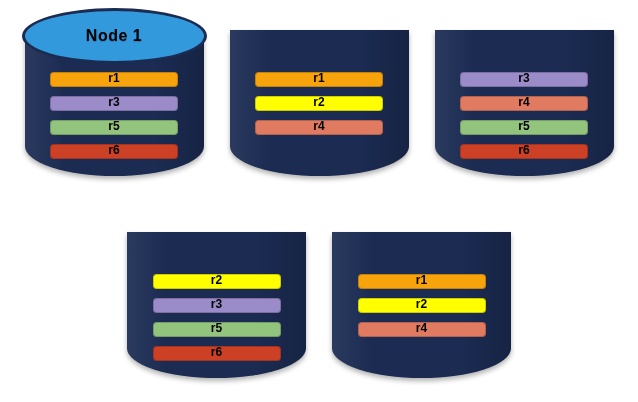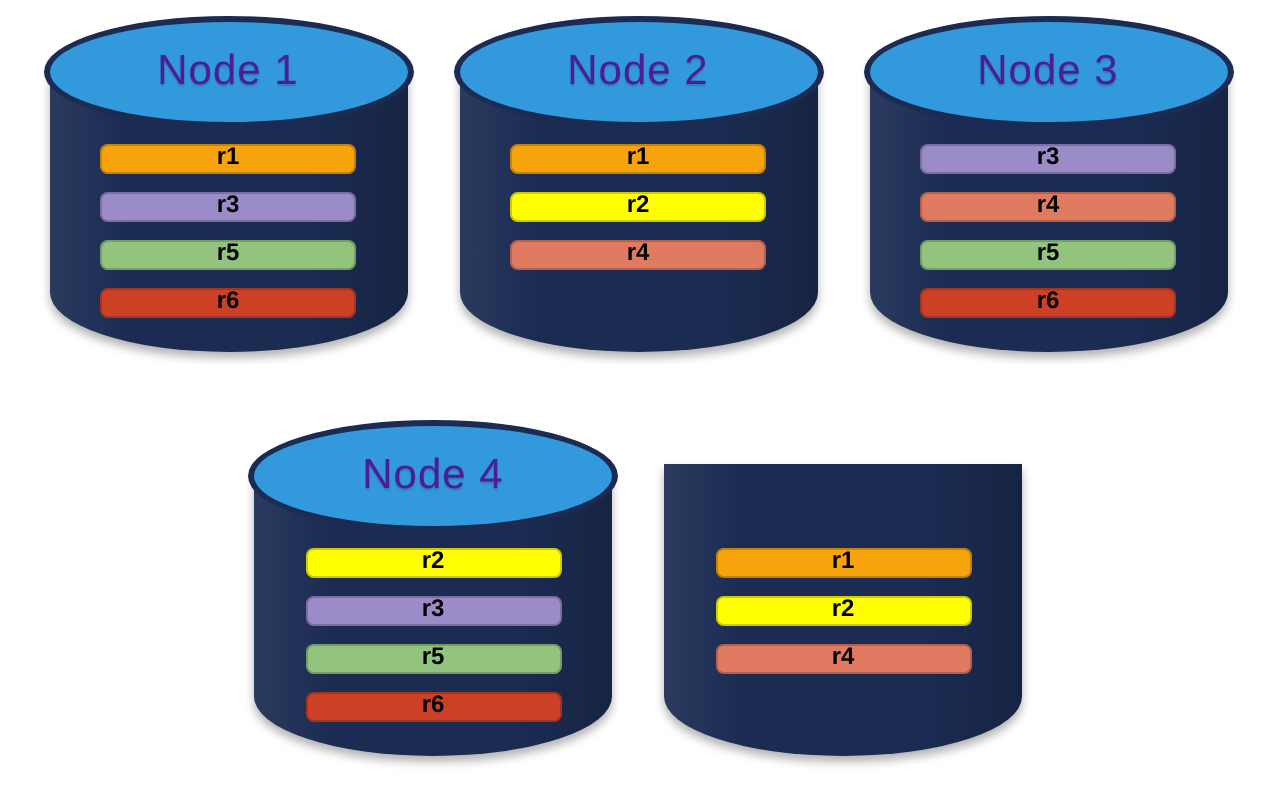--- a/index.html
+++ b/index.html
@@ -73,23 +73,23 @@
     border: 3px solid #1b2b52;
     border-radius: 50%;
     box-sizing: border-box;
     z-index: 2;
     display: flex;
     align-items: center;
     justify-content: center;
   }
 
   .node-title {
-    color: #4c1d95;
-    font-size: 21px;
-    font-weight: normal;
+    color: #000000;
+    font-size: 16px;
+    font-weight: bold;
     letter-spacing: 0.5px;
     white-space: nowrap;
     text-shadow: 0 1px 1px rgba(0,0,0,0.18);
   }
 
   
   .shards {
     position: absolute;
     left: 0;
     top: 56px;
@@ -137,62 +137,53 @@
           <div class="shard" style="background: rgb(147, 196, 125);">
             <span class="shard-label">r5</span>
           </div>
           <div class="shard" style="background: rgb(204, 65, 37);">
             <span class="shard-label">r6</span>
           </div>
         </div>
       </div>
       <div class="node">
         <div class="cyl-body" style="background: rgb(27, 43, 82);"></div>
-        <div class="cyl-top" style="background: rgb(51, 153, 221);">
-          <span class="node-title">Node  2</span>
-        </div>
         <div class="shards">
           <div class="shard" style="background: rgb(247, 163, 12);">
             <span class="shard-label">r1</span>
           </div>
           <div class="shard" style="background: rgb(255, 255, 0);">
             <span class="shard-label">r2</span>
           </div>
           <div class="shard" style="background: rgb(224, 122, 96);">
             <span class="shard-label">r4</span>
           </div>
         </div>
       </div>
       <div class="node">
         <div class="cyl-body" style="background: rgb(27, 43, 82);"></div>
-        <div class="cyl-top" style="background: rgb(51, 153, 221);">
-          <span class="node-title">Node  3</span>
-        </div>
         <div class="shards">
           <div class="shard" style="background: rgb(155, 139, 200);">
             <span class="shard-label">r3</span>
           </div>
           <div class="shard" style="background: rgb(224, 122, 96);">
             <span class="shard-label">r4</span>
           </div>
           <div class="shard" style="background: rgb(147, 196, 125);">
             <span class="shard-label">r5</span>
           </div>
           <div class="shard" style="background: rgb(204, 65, 37);">
             <span class="shard-label">r6</span>
           </div>
         </div>
       </div>
     </div>
   <div class="row row-bottom">
       <div class="node">
         <div class="cyl-body" style="background: rgb(27, 43, 82);"></div>
-        <div class="cyl-top" style="background: rgb(51, 153, 221);">
-          <span class="node-title">Node  4</span>
-        </div>
         <div class="shards">
           <div class="shard" style="background: rgb(255, 255, 0);">
             <span class="shard-label">r2</span>
           </div>
           <div class="shard" style="background: rgb(155, 139, 200);">
             <span class="shard-label">r3</span>
           </div>
           <div class="shard" style="background: rgb(147, 196, 125);">
             <span class="shard-label">r5</span>
           </div>

